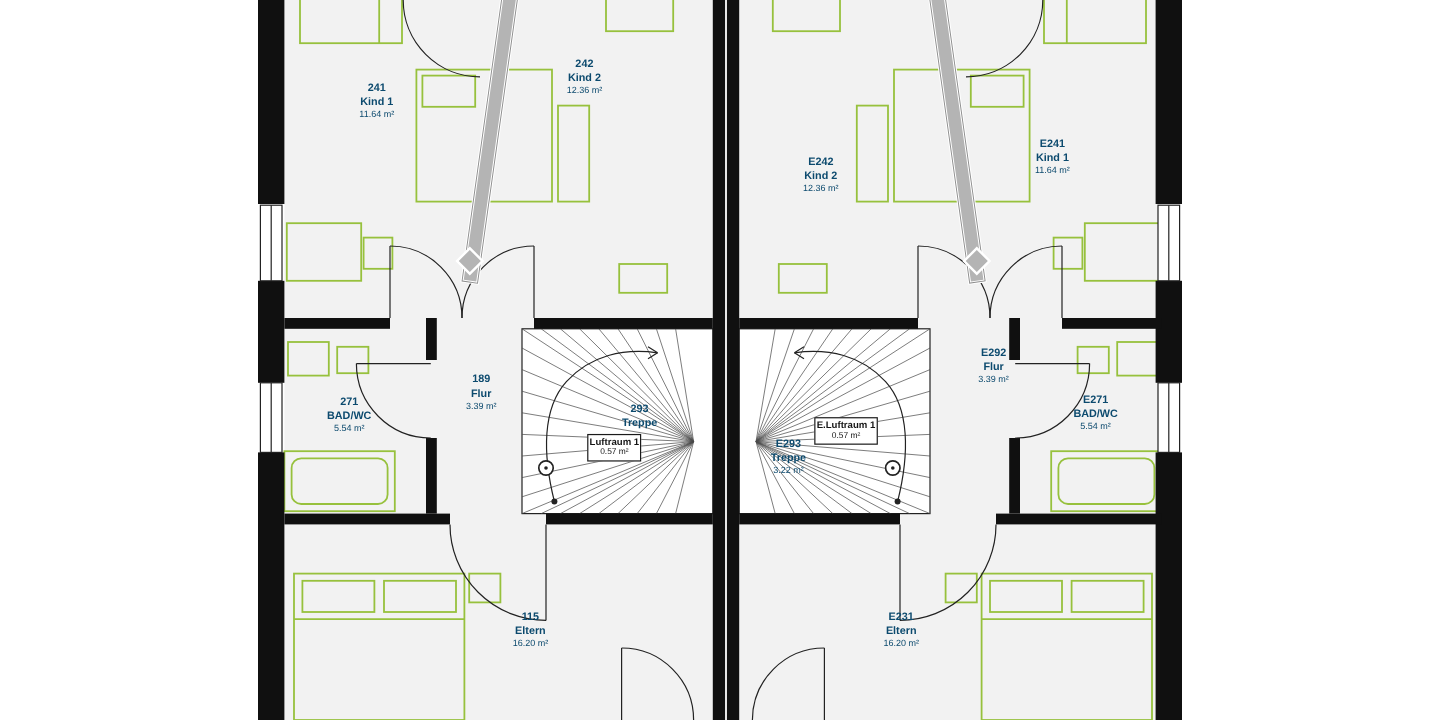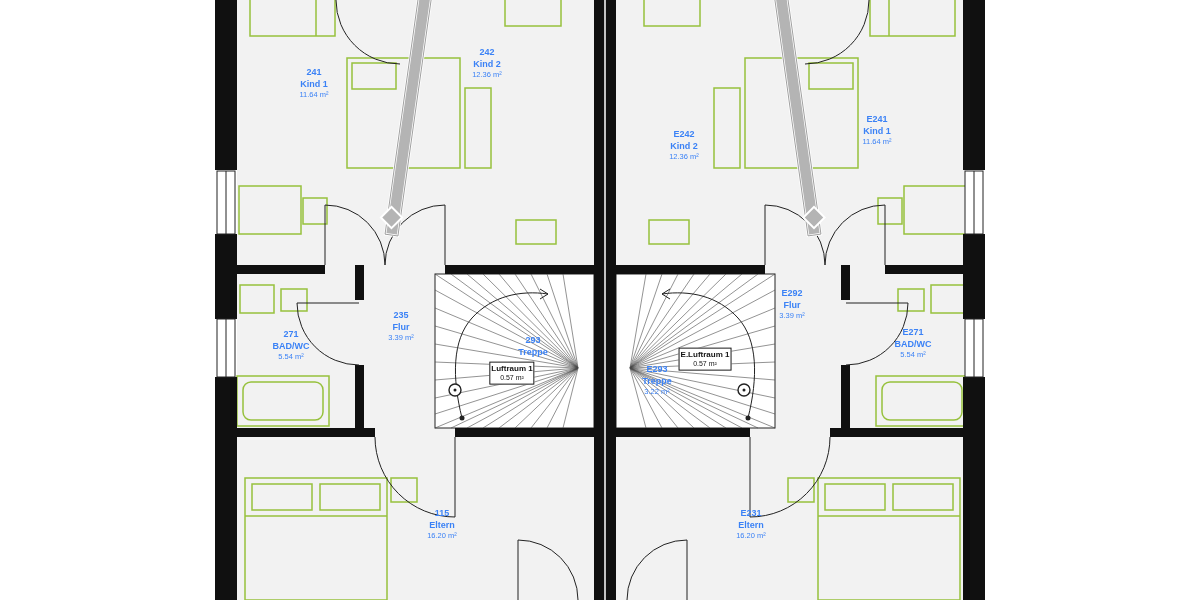--- a/index.html
+++ b/index.html
@@ -3,21 +3,21 @@
 <meta charset="utf-8">
 <style>
   html,body{margin:0;padding:0;background:#ffffff;}
   #canvas{
     position:relative;width:1200px;height:600px;overflow:hidden;background:#ffffff;
     font-family:"Liberation Sans", sans-serif;
   }
   #plan-svg{position:absolute;left:0;top:0;}
   .room-label{
     position:absolute;transform:translate(-50%,-50%);
-    text-align:center;color:#3b82f6;line-height:1.3;white-space:nowrap;z-index:10;
+    text-align:center;color:#0c4a6e;line-height:1.3;white-space:nowrap;z-index:10;
   }
   .rid,.rname{font-size:9px;font-weight:700;}
   .rarea{font-size:7.5px;font-weight:400;}
   .luft-box{
     position:absolute;transform:translate(-50%,-50%);
     background:#ffffff;border:1px solid #1a1a1a;padding:1px 1px;
     text-align:center;line-height:1.25;white-space:nowrap;z-index:11;color:#141414;
   }
   .luft-label{font-size:8px;font-weight:700;}
   .luft-area{font-size:7px;font-weight:400;}
@@ -196,21 +196,21 @@
     <div class="rarea">12.36 m²</div>
   </div>
 
   <div class="room-label" style="left:291px;top:346px">
     <div class="rid">271</div>
     <div class="rname">BAD/WC</div>
     <div class="rarea">5.54 m²</div>
   </div>
 
   <div class="room-label" style="left:401px;top:327px">
-    <div class="rid">235</div>
+    <div class="rid">189</div>
     <div class="rname">Flur</div>
     <div class="rarea">3.39 m²</div>
   </div>
 
   <div class="room-label" style="left:533px;top:347px">
     <div class="rid">293</div>
     <div class="rname">Treppe</div>
   </div>
 
   <div class="luft-box" style="left:512px;top:373px">
@@ -229,21 +229,21 @@
     <div class="rname">Kind 2</div>
     <div class="rarea">12.36 m²</div>
   </div>
 
   <div class="room-label" style="left:877px;top:131px">
     <div class="rid">E241</div>
     <div class="rname">Kind 1</div>
     <div class="rarea">11.64 m²</div>
   </div>
 
-  <div class="room-label" style="left:792px;top:305px">
+  <div class="room-label" style="left:828px;top:305px">
     <div class="rid">E292</div>
     <div class="rname">Flur</div>
     <div class="rarea">3.39 m²</div>
   </div>
 
   <div class="room-label" style="left:913px;top:344px">
     <div class="rid">E271</div>
     <div class="rname">BAD/WC</div>
     <div class="rarea">5.54 m²</div>
   </div>

